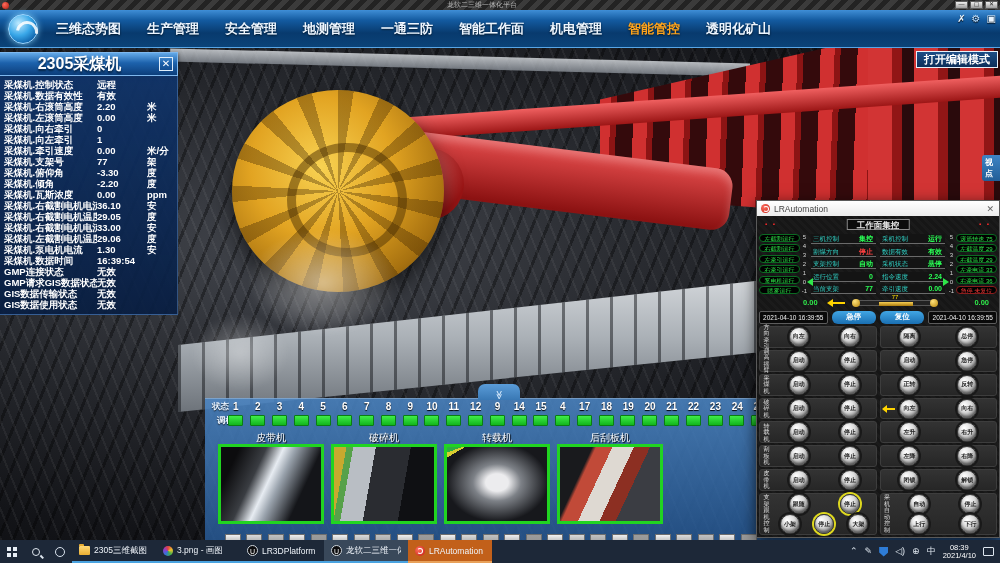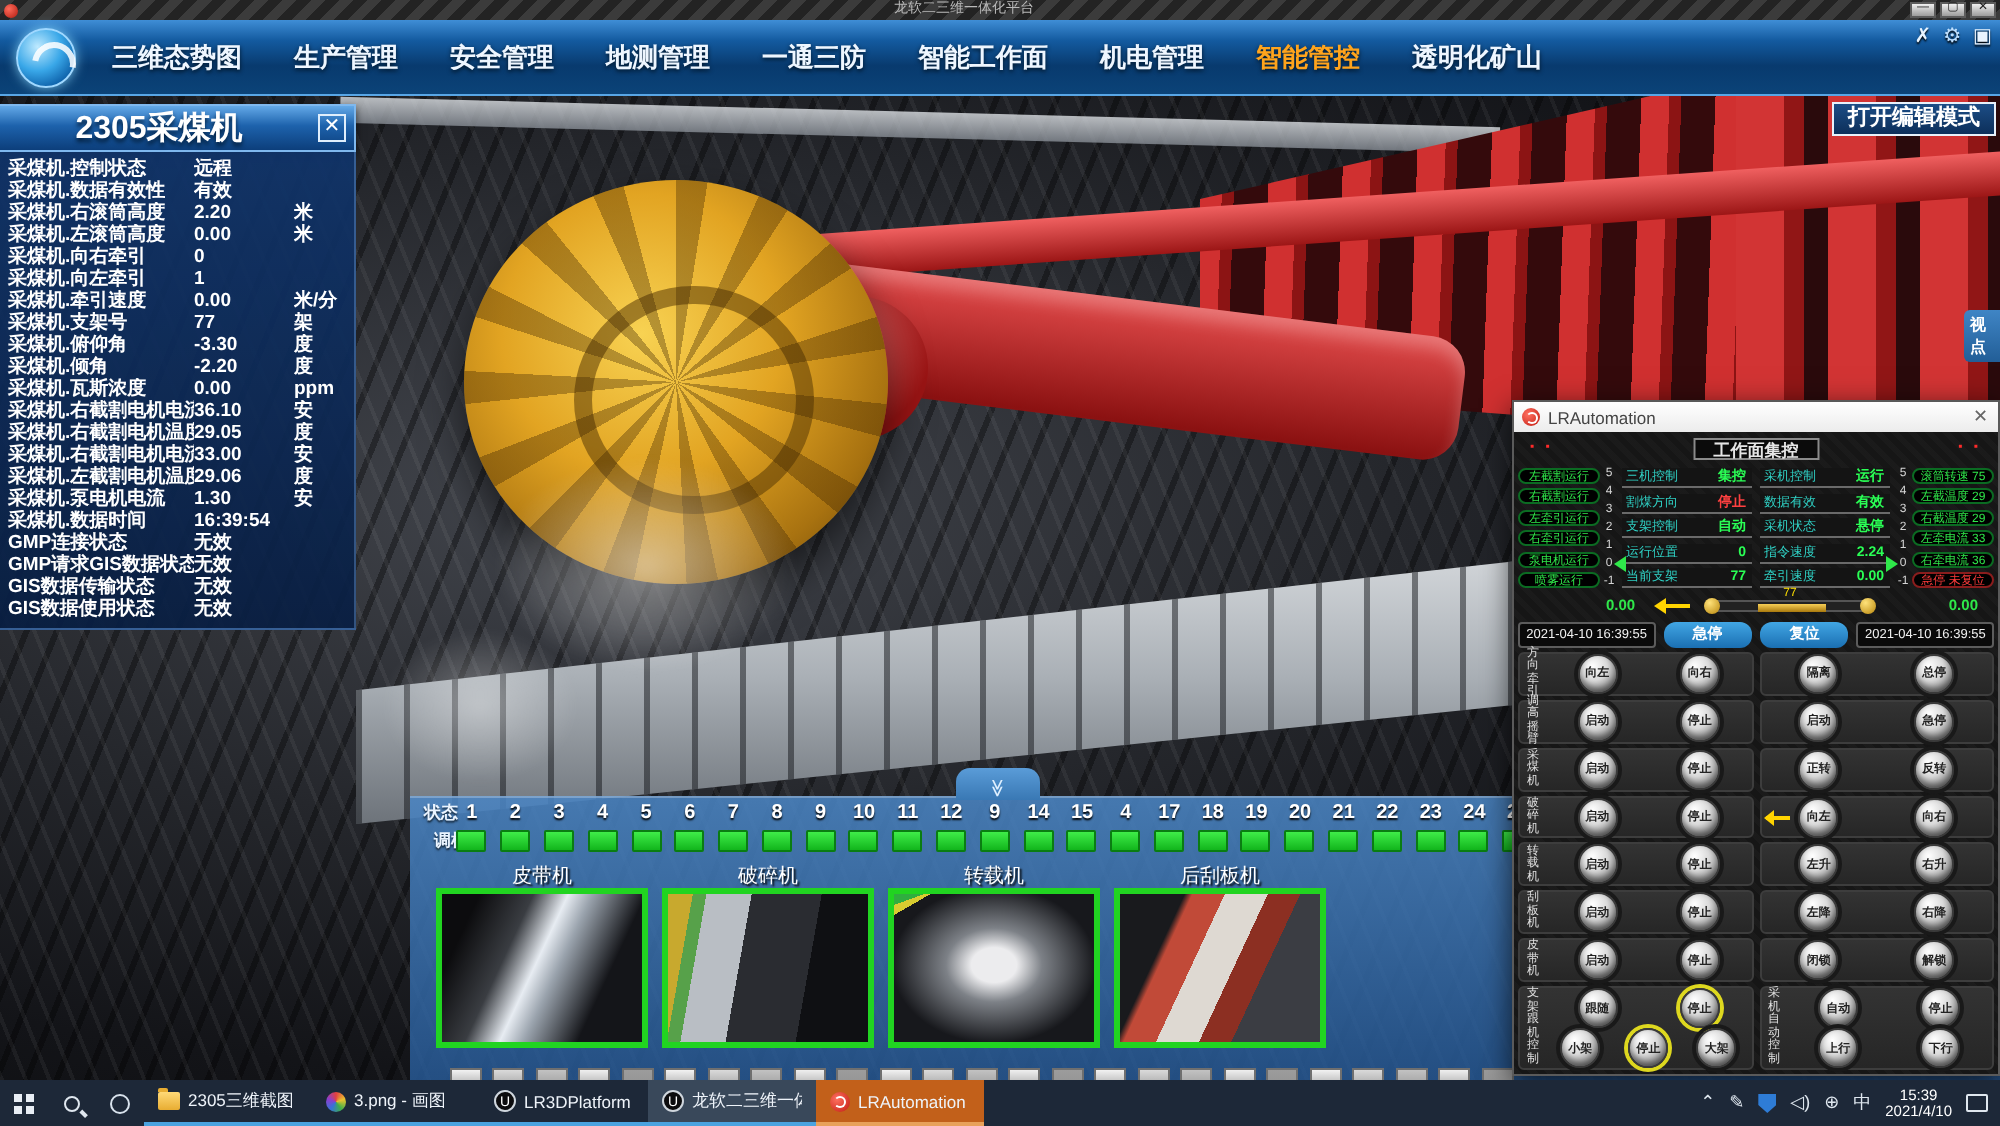--- a/index.html
+++ b/index.html
@@ -777,20 +777,20 @@
         </div>
       </div>
     <div class="tray" data-interactable="false">
       <span class="tray-glyph" data-interactable="true">⌃</span>
       <span class="tray-glyph" data-interactable="true">✎</span>
       <span class="tray-shield" data-interactable="true"></span>
       <span class="tray-glyph" data-interactable="true">◁)</span>
       <span class="tray-glyph" data-interactable="true">⊕</span>
       <span class="tray-glyph" data-interactable="true">中</span>
       <div class="tray-clock" data-interactable="true">
-        <div>15:39</div>
+        <div>08:39</div>
         <div>2021/4/10</div>
       </div>
       <span class="tray-note" data-interactable="true"></span>
     </div>
   </div>
 
 </div>
 
 </body></html>

